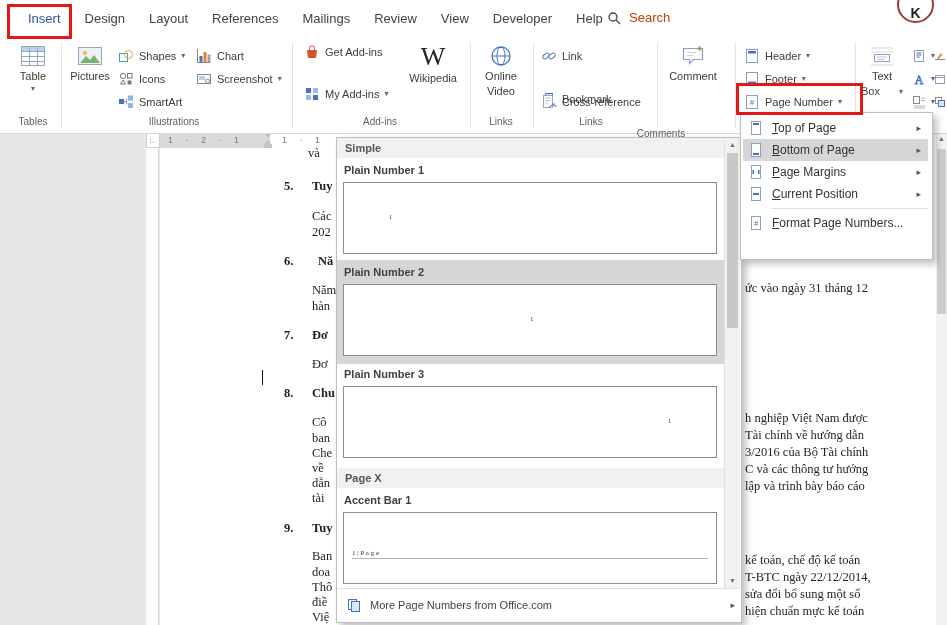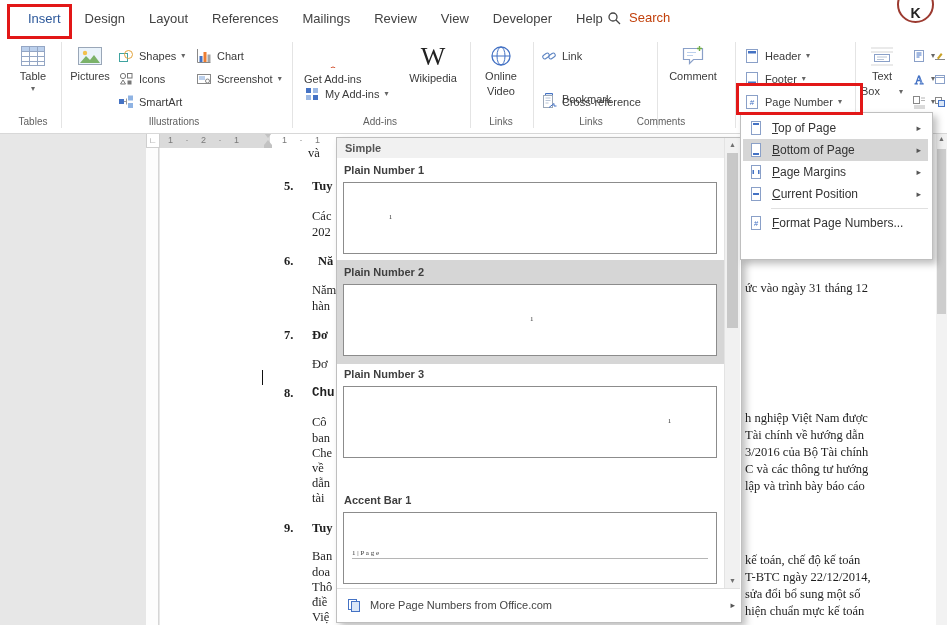--- a/index.html
+++ b/index.html
@@ -175,21 +175,21 @@
           <rect x="1.5" y="3.5" width="13" height="9" fill="#fff" stroke="#888"></rect>
           <rect x="3" y="5" width="6" height="4" fill="#bcd0ec"></rect>
           <circle cx="11.5" cy="10" r="2" fill="none" stroke="#888"></circle>
         </svg>
       <span>Screenshot</span>
       <span class="crt">▾</span>
     </div>
     <div class="grplbl" style="left:118px;width:112px;">Illustrations</div>
     <div class="sep" style="left:292px;"></div>
 
-    <div class="smbtn" style="left:304px;top:28px;flex-direction:column;">
+    <div class="smbtn" style="left:304px;top:5px;">
       <svg width="16" height="16">
           <path d="M3 6h10l-1 8H4z" fill="#d35230"></path>
           <path d="M5.5 6V4.5a2.5 2.5 0 015 0V6" fill="none" stroke="#d35230"></path>
         </svg>
       <span>Get Add-ins</span>
     </div>
     <div class="smbtn" style="left:304px;top:47px;">
       <svg width="16" height="16">
           <rect x="2" y="2" width="5" height="5" fill="#4472c4"></rect>
           <rect x="9" y="2" width="5" height="5" fill="#9db9e4"></rect>
@@ -243,21 +243,21 @@
     <div class="sep" style="left:657px;"></div>
 
     <div class="bigbtn" style="left:666px;width:54px;">
       <svg width="26" height="24">
           <path d="M3.5 4.5h19v11h-9l-4 4v-4h-6z" fill="#fff" stroke="#8aa0c8" stroke-width="1.2"></path>
           <path d="M7 8.5h9M7 11.5h6" stroke="#bcd0ec"></path>
           <path d="M19.5 2v5M17 4.5h5" stroke="#70ad47" stroke-width="1.4"></path>
         </svg>
       <span>Comment</span>
     </div>
-    <div class="grplbl" style="left:628px;width:66px;">Comments</div>
+    <div class="grplbl" style="left:628px;width:66px;margin-top:12px;">Comments</div>
     <div class="sep" style="left:735px;"></div>
 
     <div class="smbtn" style="left:744px;top:9px;">
       <svg width="16" height="16">
           <rect x="2.5" y="1.5" width="11" height="13" fill="#fff" stroke="#8aa0c8"></rect>
           <rect x="4" y="3" width="8" height="2.5" fill="#4472c4"></rect>
         </svg>
       <span>Header</span>
       <span class="crt">▾</span>
     </div>
@@ -354,21 +354,21 @@
       <span class="doc-frag" style="left: 312px; top: 209px;">Các</span>
       <span class="doc-frag" style="left: 312px; top: 225px;">202</span>
       <span class="doc-frag b" style="left: 284px; top: 254px;">6.</span>
       <span class="doc-frag b" style="left: 312px; top: 254px; margin-left: 6px;">Nă</span>
       <span class="doc-frag" style="left: 312px; top: 283px;">Năm</span>
       <span class="doc-frag" style="left: 312px; top: 299px;">hàn</span>
       <span class="doc-frag b" style="left: 284px; top: 328px;">7.</span>
       <span class="doc-frag b" style="left: 312px; top: 328px;">Đơ</span>
       <span class="doc-frag" style="left: 312px; top: 357px;">Đơ</span>
       <span class="doc-frag b" style="left: 284px; top: 386px;">8.</span>
-      <span class="doc-frag b" style="left: 312px; top: 386px; font-family: Liberation Mono, monospace;">Chu</span>
+      <span class="doc-frag b" style="left: 312px; top: 386px;">Chu</span>
       <span class="doc-frag" style="left: 312px; top: 415px;">Cô</span>
       <span class="doc-frag" style="left: 312px; top: 431px;">ban</span>
       <span class="doc-frag" style="left: 312px; top: 446px;">Che</span>
       <span class="doc-frag" style="left: 312px; top: 461px;">về</span>
       <span class="doc-frag" style="left: 312px; top: 476px;">dẫn</span>
       <span class="doc-frag" style="left: 312px; top: 491px;">tài</span>
       <span class="doc-frag b" style="left: 284px; top: 521px;">9.</span>
       <span class="doc-frag b" style="left: 312px; top: 521px;">Tuy</span>
       <span class="doc-frag" style="left: 312px; top: 549px;">Ban</span>
       <span class="doc-frag" style="left: 312px; top: 565px;">doa</span>
@@ -411,20 +411,21 @@
       </div>
     </div>
 
     <div>
       <div class="gal-name" style="top:228px;">Plain Number 3</div>
       <div class="gal-prev" style="top:248px;">
         <span class="pgnum" style="left:87%;top:30px;">1</span>
       </div>
     </div>
 
+    <div class="gal-sec" style="top:330px;">Page X</div>
 
     <div>
       <div class="gal-name" style="top:354px;">Accent Bar 1</div>
       <div class="gal-prev" style="top:374px;">
         <span class="pgnum" style="left:8px;top:36px;">1 | P a g e</span>
         <div class="accent-line"></div>
       </div>
     </div>
 
     <div class="gal-scroll">

